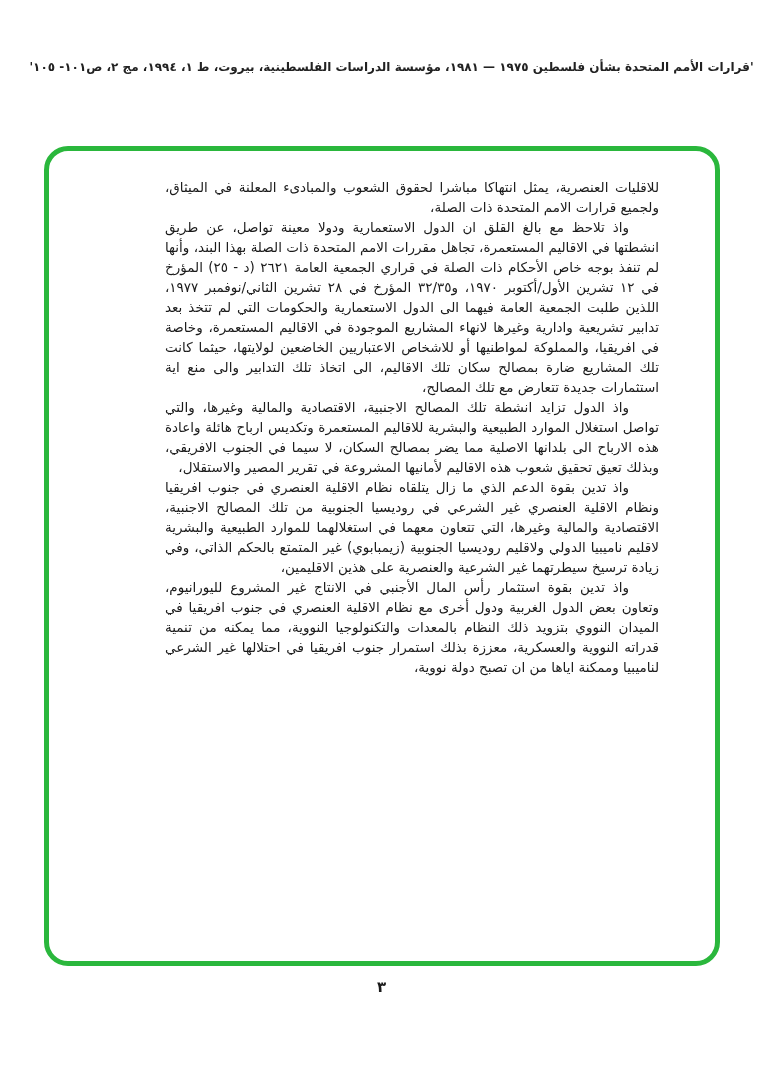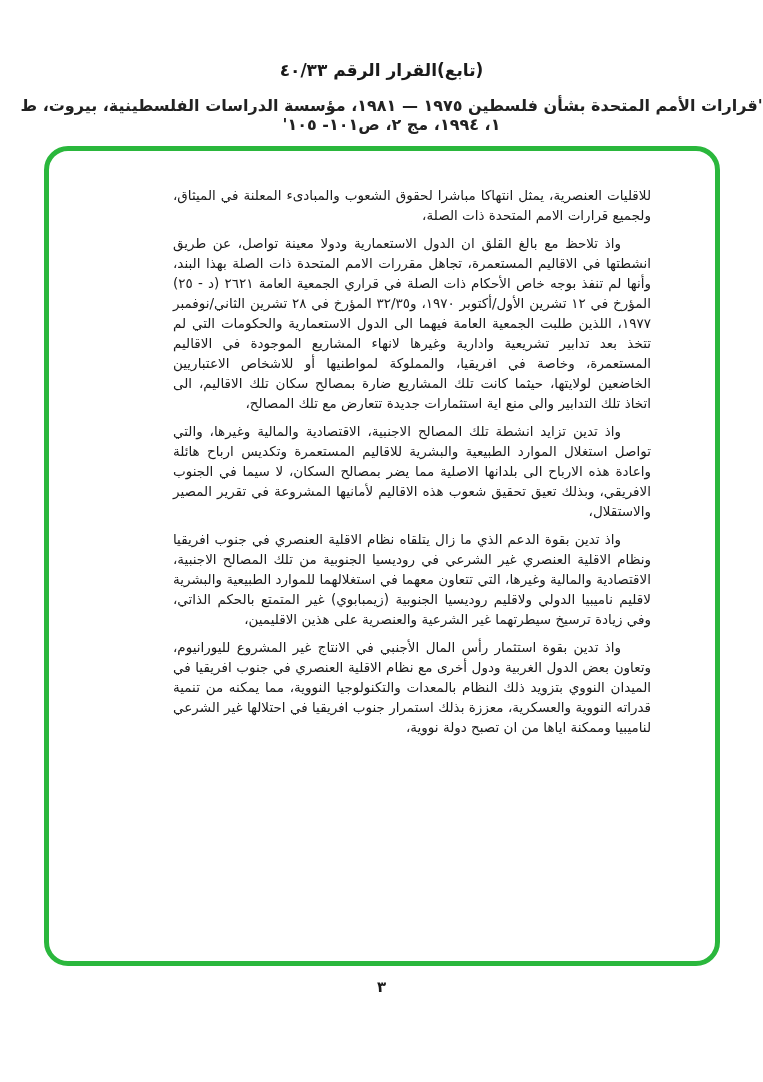--- a/index.html
+++ b/index.html
@@ -19,22 +19,21 @@
   .header{
     text-align:center;
     padding-top:60px;
   }
   .doc-title{
     font-size:17px;
     font-weight:bold;
     letter-spacing:0.5px;
   }
   .doc-source{
-    margin-top:16px;
-    font-size:16px;
+    font-size:12px;
     font-weight:bold;
     color:#222;
     padding-left:20px;
   }
   .content-box{
     position:absolute;
     top:146px;
     left:44px;
     width:666px;
     height:810px;
@@ -48,21 +47,21 @@
     right:56px;
     left:116px;
     bottom:26px;
     direction:rtl;
     text-align:justify;
     font-size:13.5px;
     line-height:20px;
     color:var(--ink);
   }
   .text-block p{
-    margin:8px;
+    margin:0;
   }
   .text-block p.indent{
     text-indent:30px;
   }
   .text-block strong{
     font-weight:normal;
   }
   .page-number{
     position:absolute;
     top:978px;
@@ -70,27 +69,26 @@
     width:100%;
     text-align:center;
     font-size:15px;
     font-weight:bold;
   }
 </style>
 </head>
 <body>
 
 <div class="header">
-  <div class="doc-title">(تابع)القرار الرقم ٤٠/٣٣</div>
   <div class="doc-source">'قرارات الأمم المتحدة بشأن فلسطين ١٩٧٥ — ١٩٨١، مؤسسة الدراسات الفلسطينية، بيروت، ط ١، ١٩٩٤، مج ٢، ص١٠١- ١٠٥'</div>
 </div>
 
 <div class="content-box">
   <div class="text-block">
       <p>للاقليات العنصرية، يمثل انتهاكا مباشرا لحقوق الشعوب والمبادىء المعلنة في الميثاق، ولجميع قرارات الامم المتحدة ذات الصلة،</p>
       <p class="indent"><strong>واذ تلاحظ مع بالغ القلق </strong>ان الدول الاستعمارية ودولا معينة تواصل، عن طريق انشطتها في الاقاليم المستعمرة، تجاهل مقررات الامم المتحدة ذات الصلة بهذا البند، وأنها لم تنفذ بوجه خاص الأحكام ذات الصلة في قراري الجمعية العامة ٢٦٢١ (د - ٢٥) المؤرخ في ١٢ تشرين الأول/أكتوبر ١٩٧٠، و٣٢/٣٥ المؤرخ في ٢٨ تشرين الثاني/نوفمبر ١٩٧٧، اللذين طلبت الجمعية العامة فيهما الى الدول الاستعمارية والحكومات التي لم تتخذ بعد تدابير تشريعية وادارية وغيرها لانهاء المشاريع الموجودة في الاقاليم المستعمرة، وخاصة في افريقيا، والمملوكة لمواطنيها أو للاشخاص الاعتباريين الخاضعين لولايتها، حيثما كانت تلك المشاريع ضارة بمصالح سكان تلك الاقاليم، الى اتخاذ تلك التدابير والى منع اية استثمارات جديدة تتعارض مع تلك المصالح،</p>
-      <p class="indent"><strong>واذ تدين </strong>تزايد انشطة تلك المصالح الاجنبية، الاقتصادية والمالية وغيرها، والتي تواصل استغلال الموارد الطبيعية والبشرية للاقاليم المستعمرة وتكديس ارباح هائلة واعادة هذه الارباح الى بلدانها الاصلية مما يضر بمصالح السكان، لا سيما في الجنوب الافريقي، وبذلك تعيق تحقيق شعوب هذه الاقاليم لأمانيها المشروعة في تقرير المصير والاستقلال،</p>
+      <p class="indent"><strong>واذ الدول </strong>تزايد انشطة تلك المصالح الاجنبية، الاقتصادية والمالية وغيرها، والتي تواصل استغلال الموارد الطبيعية والبشرية للاقاليم المستعمرة وتكديس ارباح هائلة واعادة هذه الارباح الى بلدانها الاصلية مما يضر بمصالح السكان، لا سيما في الجنوب الافريقي، وبذلك تعيق تحقيق شعوب هذه الاقاليم لأمانيها المشروعة في تقرير المصير والاستقلال،</p>
       <p class="indent"><strong>واذ تدين بقوة </strong>الدعم الذي ما زال يتلقاه نظام الاقلية العنصري في جنوب افريقيا ونظام الاقلية العنصري غير الشرعي في روديسيا الجنوبية من تلك المصالح الاجنبية، الاقتصادية والمالية وغيرها، التي تتعاون معهما في استغلالهما للموارد الطبيعية والبشرية لاقليم ناميبيا الدولي ولاقليم روديسيا الجنوبية (زيمبابوي) غير المتمتع بالحكم الذاتي، وفي زيادة ترسيخ سيطرتهما غير الشرعية والعنصرية على هذين الاقليمين،</p>
       <p class="indent"><strong>واذ تدين بقوة </strong>استثمار رأس المال الأجنبي في الانتاج غير المشروع لليورانيوم، وتعاون بعض الدول الغربية ودول أخرى مع نظام الاقلية العنصري في جنوب افريقيا في الميدان النووي بتزويد ذلك النظام بالمعدات والتكنولوجيا النووية، مما يمكنه من تنمية قدراته النووية والعسكرية، معززة بذلك استمرار جنوب افريقيا في احتلالها غير الشرعي لناميبيا وممكنة اياها من ان تصبح دولة نووية،</p>
     </div>
 </div>
 
 <div class="page-number">٣</div>
 
 </body></html>

